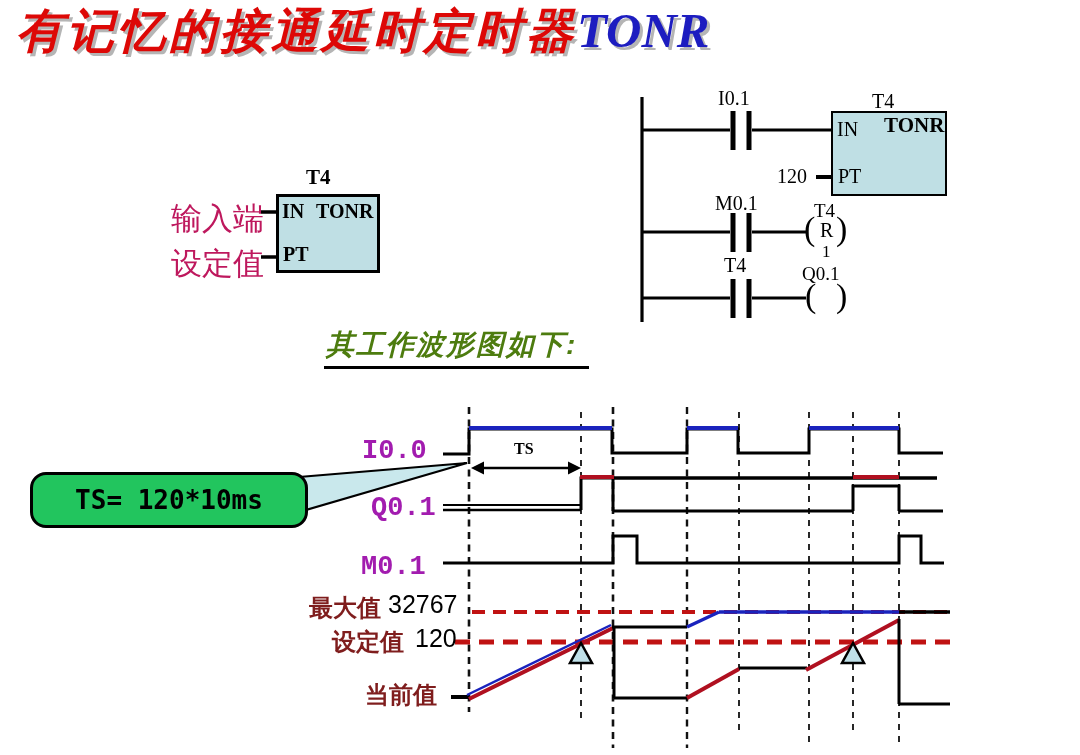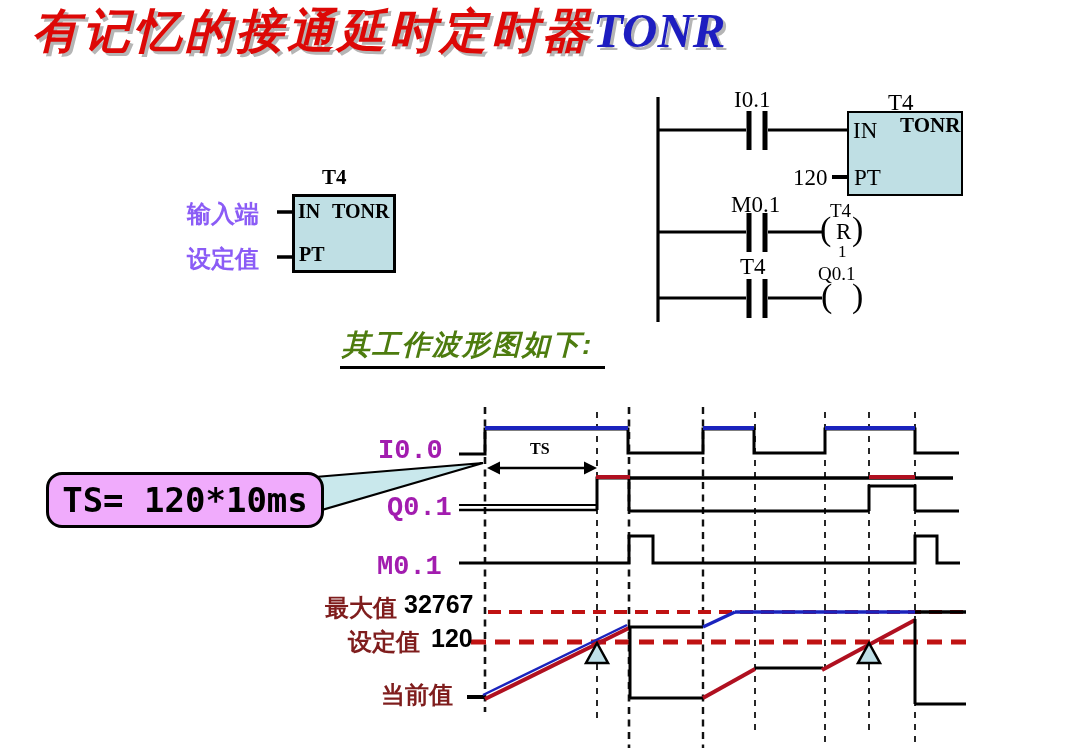--- a/index.html
+++ b/index.html
@@ -1,36 +1,36 @@
 <!DOCTYPE html>
 <html><head>
 <meta charset="utf-8">
 <style>
   html,body{margin:0;padding:0;background:#fff;}
   #slide{position:relative;width:950px;height:755px;background:#ffffff;overflow:hidden;
-         font-family:"Liberation Sans", sans-serif;margin-left:16px;}
+         font-family:"Liberation Sans", sans-serif;}
   .abs{position:absolute;}
   .serif{font-family:"Liberation Serif", serif;}
   #title{left:16px;top:0px;white-space:nowrap;}
   #title .zh{font-size:47px;font-weight:bold;font-style:italic;color:#dd0806;
              letter-spacing:4px;text-shadow:3px 3px 0 #b5b5b5;}
   #title .en{font-size:49px;font-weight:bold;font-style:italic;color:#1d1dc0;
              font-family:"Liberation Serif", serif;text-shadow:3px 3px 0 #b5b5b5;}
   #subtitle{left:324px;top:326px;font-size:28px;font-weight:bold;font-style:italic;
             color:#4d7c0f;border-bottom:3px solid #000;padding:0 12px 2px 2px;letter-spacing:2px;}
-  .navy{color:#8b5cf6;font-weight:bold;font-size:24px;}
+  .navy{color:#be185d;font-weight:normal;font-size:31px;}
   .timerbox{background:#bfdfe4;border:3px solid #000;box-sizing:border-box;}
   .blocktext{font-family:"Liberation Serif", serif;font-weight:bold;font-size:20px;color:#000;}
-  .ladtext{font-family:"Liberation Serif", serif;font-size:23px;color:#000;}
+  .ladtext{font-family:"Liberation Serif", serif;font-size:20px;color:#000;}
   .wavelabel{font-family:Liberation Mono, monospace;font-weight:bold;font-size:27px;color:#a21caf;}
   .cnlabel{font-weight:bold;font-size:24px;color:#7f1d1d;}
-  .numlabel{font-weight:bold;font-size:25px;color:#000;font-family:"Liberation Sans", sans-serif;}
-  #callout-box{left:30px;top:472px;width:272px;height:50px;background:#f0abfc;
+  .numlabel{font-weight:normal;font-size:25px;color:#000;font-family:"Liberation Sans", sans-serif;}
+  #callout-box{left:30px;top:472px;width:272px;height:50px;background:#22c55e;
                border:3px solid #000;border-radius:16px;display:flex;align-items:center;
-               justify-content:center;font-size:34px;font-weight:bold;
+               justify-content:center;font-size:26px;font-weight:bold;
                font-family:"DejaVu Sans Mono", monospace;z-index:3;}
   .z2{z-index:2;} .z3{z-index:3;}
   svg{position:absolute;left:0;top:0;z-index:1;}
   .paren{font-family:"Liberation Serif", serif;font-size:34px;line-height:30px;color:#000;}
 </style>
 </head>
 <body>
 
 <div id="slide">
 

